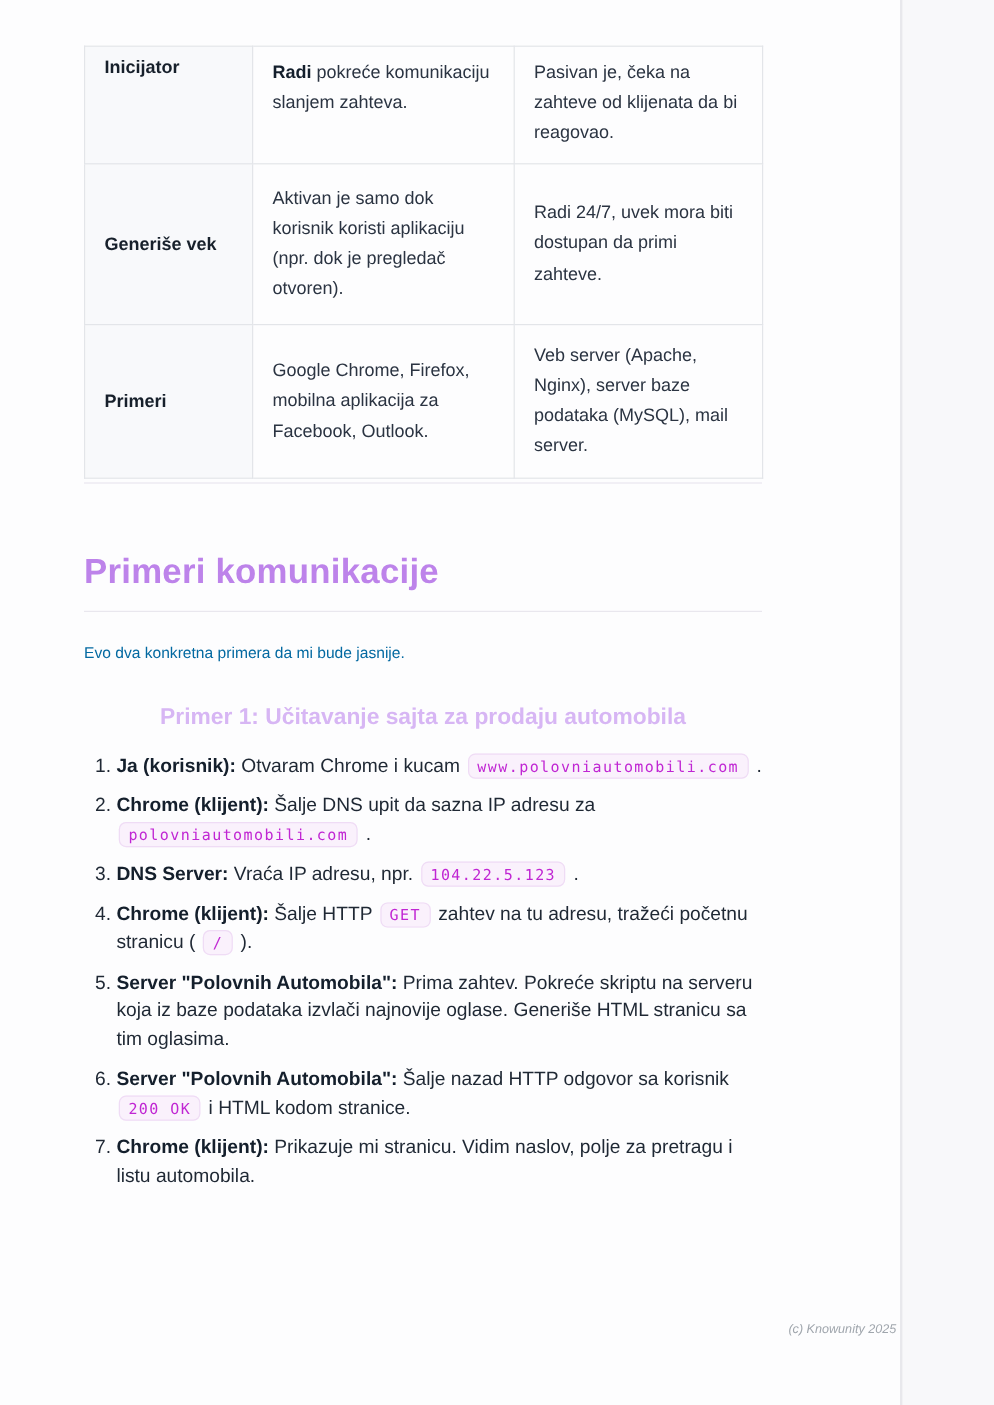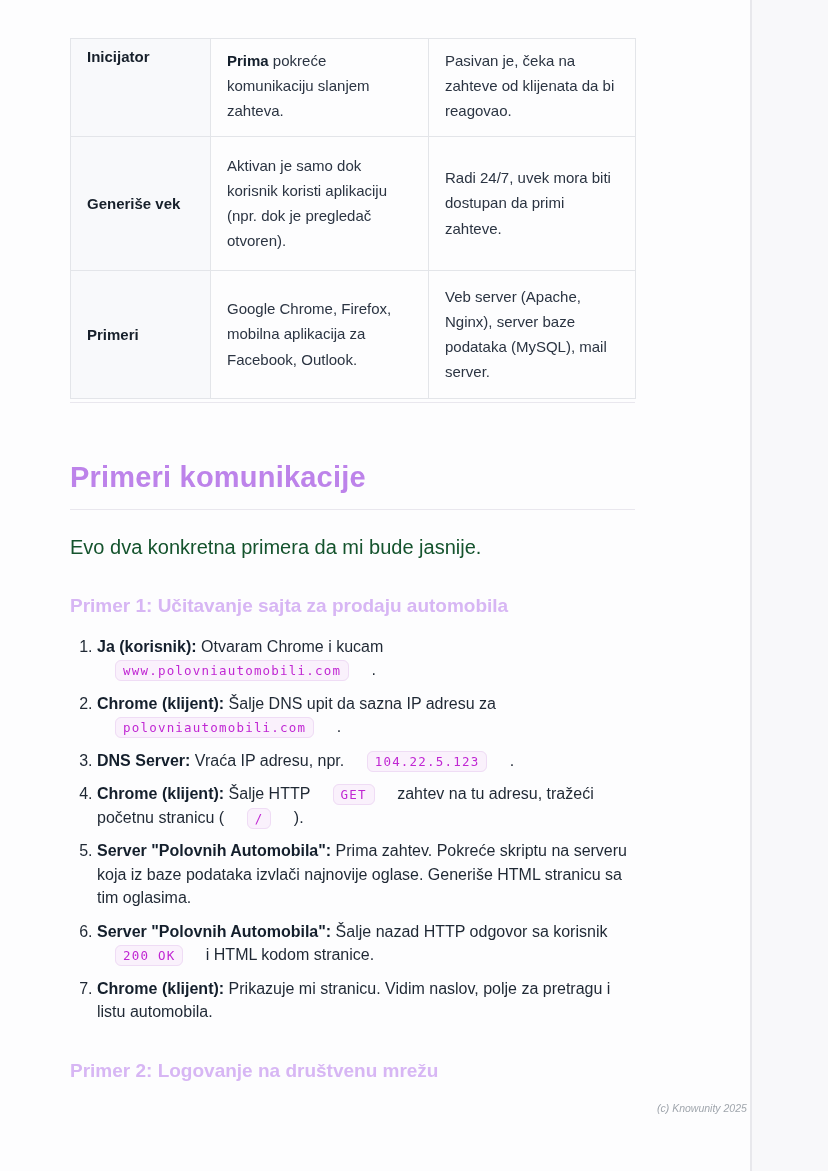--- a/index.html
+++ b/index.html
@@ -32,33 +32,34 @@
   table.cmp tr:nth-child(2){height:134px;}
   table.cmp tr:nth-child(3){height:128px;}
 
   hr{border:none;border-top:1px solid #e9e7ee;margin:0;}
   hr.after-table{margin-top:3px;}
   h2.section-title{
     font-size:29px;font-weight:700;margin:58px 0 0 0;
     color:var(--heading,#bd83ea);letter-spacing:.2px;
   }
   hr.under-title{margin-top:15px;}
-  p.intro{font-size:20px;margin:26px 0 0 0;color:#14532d;}
+  p.intro{font-size:13px;margin:26px 0 0 0;color:#0369a1;}
   h3.example-title{
     font-size:19px;font-weight:700;margin:36px 0 0 0;
     color:var(--subheading,#d7b6f4);
+    text-align:center;
   }
   ol.steps{margin:18px 0 0 0;padding-left:27px;font-size:16px;}
   ol.steps li{margin-bottom:10px;line-height:1.47;}
   .b{font-weight:700;color:#141f2c;}
   .chip{
     font-family:"DejaVu Sans Mono",monospace;font-size:12.5px;
     letter-spacing:1.2px;color:var(--code-text,#c026d3);
     background:var(--code-bg,#faf1fc);border:1px solid #efdcf5;
-    border-radius:6px;padding:2px 7px;margin:0 18px;white-space:nowrap;
+    border-radius:6px;padding:2px 7px;margin:0 2px;white-space:nowrap;
   }
   .footer{
     position:absolute;top:1102px;left:657px;z-index:2;
     font-size:10.5px;color:#a0a6ad;font-style:italic;
   }
 </style>
 </head>
 <body>
 
 <div class="canvas" style="--heading: #bd83ea; --subheading: #d7b6f4; --code-text: #c026d3; --code-bg: #faf1fc;">
@@ -68,21 +69,21 @@
 
     <table class="cmp">
       <colgroup>
           <col class="c1">
           <col class="c2">
           <col class="c3">
         </colgroup>
       <tbody>
           <tr>
             <th>Inicijator</th>
-            <td><span class="b">Prima</span><span> pokreće komunikaciju slanjem zahteva.</span></td>
+            <td><span class="b">Radi</span><span> pokreće komunikaciju slanjem zahteva.</span></td>
             <td><span>Pasivan je, čeka na zahteve od klijenata da bi reagovao.</span></td>
           </tr>
           <tr>
             <th>Generiše vek</th>
             <td><span>Aktivan je samo dok korisnik koristi aplikaciju (npr. dok je pregledač otvoren).</span></td>
             <td><span>Radi 24/7, uvek mora biti dostupan da primi zahteve.</span></td>
           </tr>
           <tr>
             <th>Primeri</th>
             <td><span>Google Chrome, Firefox, mobilna aplikacija za Facebook, Outlook.</span></td>
@@ -101,18 +102,17 @@
     <ol class="steps">
         <li><span class="b">Ja (korisnik):</span><span> Otvaram Chrome i kucam </span><span class="chip">www.polovniautomobili.com</span><span> .</span></li>
         <li><span class="b">Chrome (klijent):</span><span> Šalje DNS upit da sazna IP adresu za </span><span class="chip">polovniautomobili.com</span><span> .</span></li>
         <li><span class="b">DNS Server:</span><span> Vraća IP adresu, npr. </span><span class="chip">104.22.5.123</span><span> .</span></li>
         <li><span class="b">Chrome (klijent):</span><span> Šalje HTTP </span><span class="chip">GET</span><span> zahtev na tu adresu, tražeći početnu stranicu ( </span><span class="chip">/</span><span> ).</span></li>
         <li><span class="b">Server "Polovnih Automobila":</span><span> Prima zahtev. Pokreće skriptu na serveru koja iz baze podataka izvlači najnovije oglase. Generiše HTML stranicu sa tim oglasima.</span></li>
         <li><span class="b">Server "Polovnih Automobila":</span><span> Šalje nazad HTTP odgovor sa korisnik </span><span class="chip">200 OK</span><span> i HTML kodom stranice.</span></li>
         <li><span class="b">Chrome (klijent):</span><span> Prikazuje mi stranicu. Vidim naslov, polje za pretragu i listu automobila.</span></li>
       </ol>
 
-    <h3 class="example-title">Primer 2: Logovanje na društvenu mrežu</h3>
 
   </div>
 
   <div class="footer">(c) Knowunity 2025</div>
 </div>
 
 </body></html>

